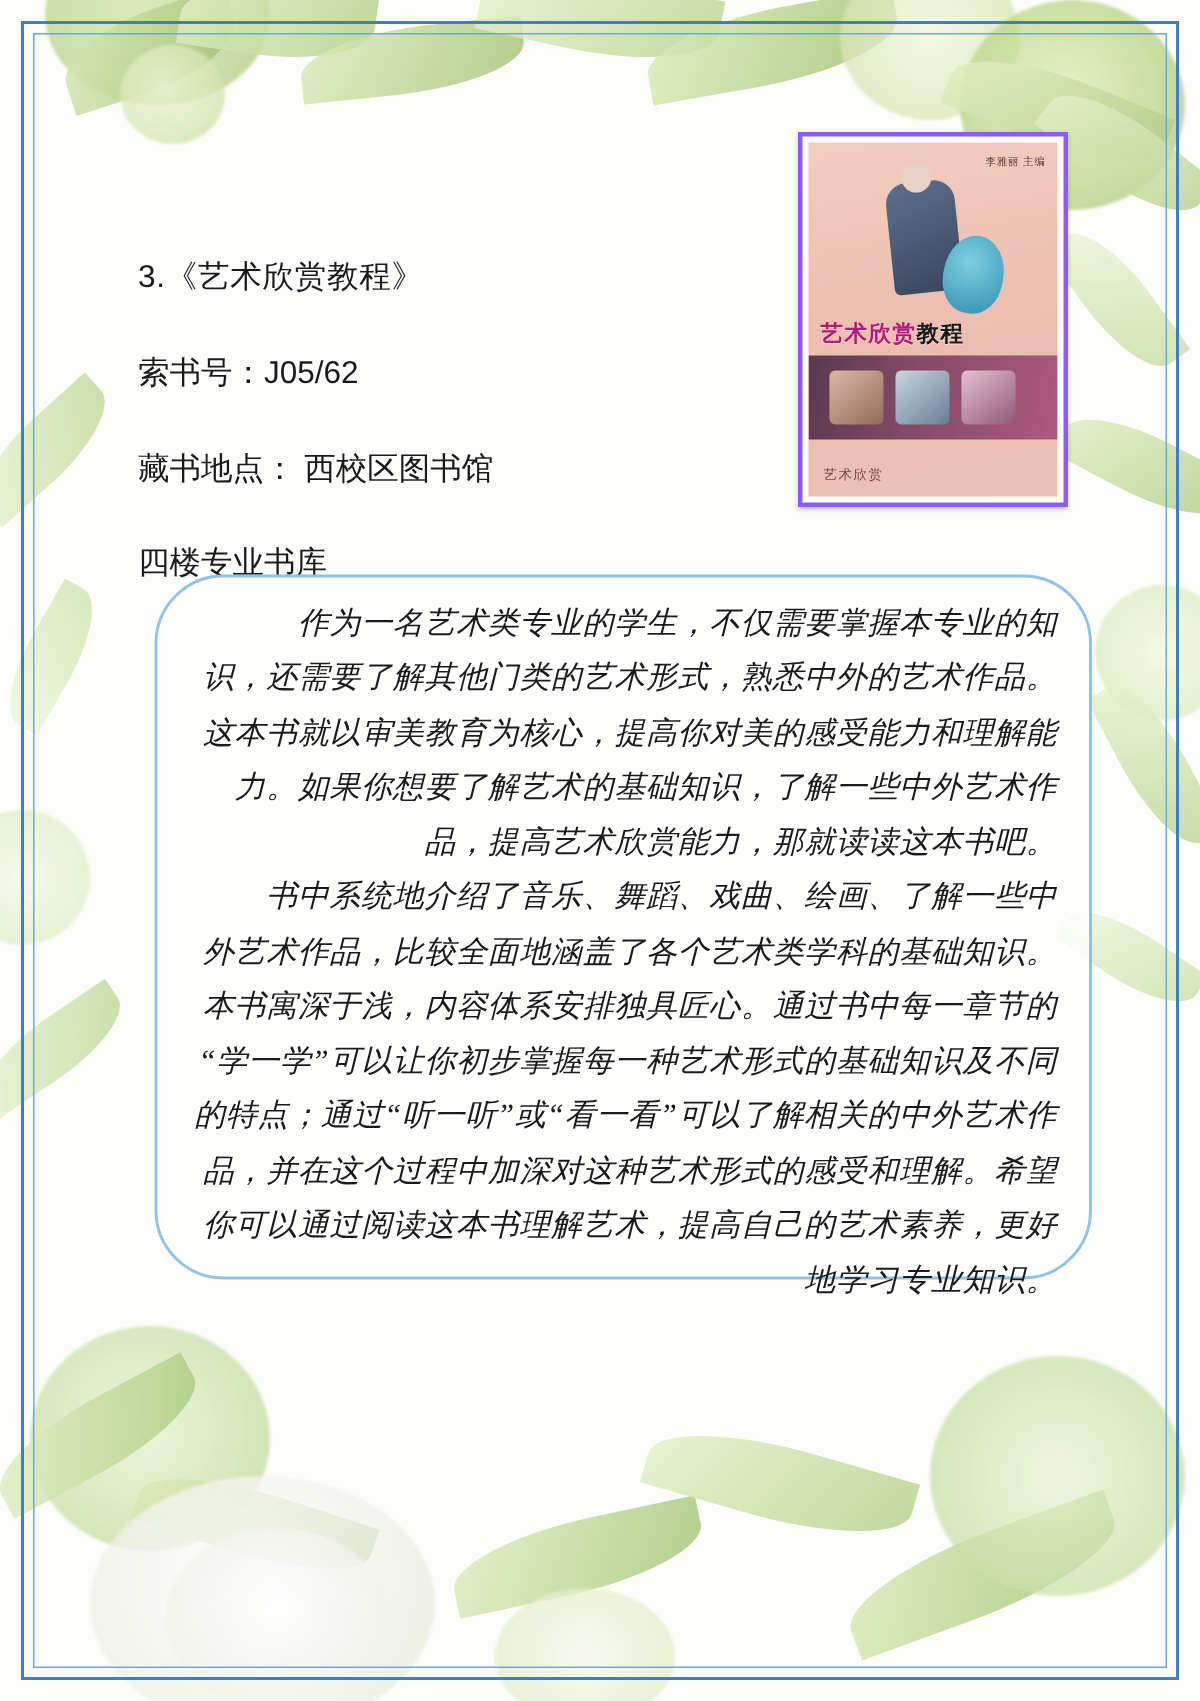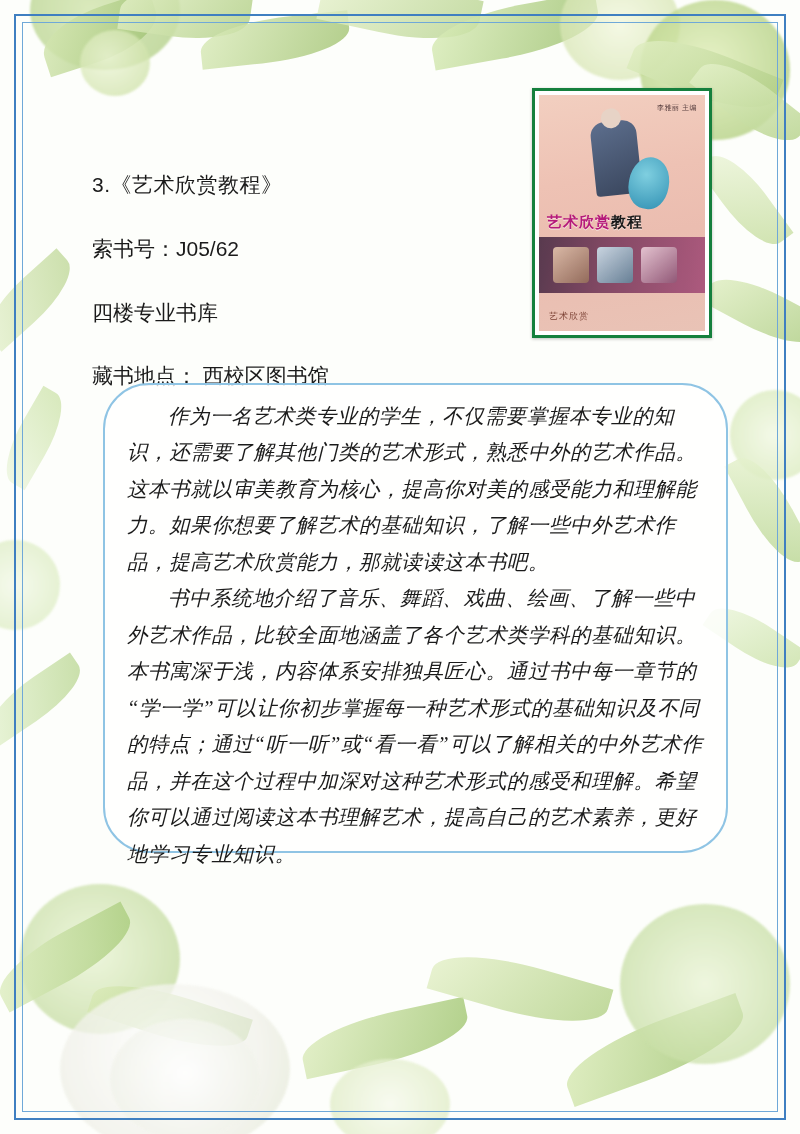--- a/index.html
+++ b/index.html
@@ -96,21 +96,21 @@
   }
 
   
   .cover-frame {
     position: absolute;
     left: 532px;
     top: 88px;
     width: 180px;
     height: 250px;
     background: #ffffff;
-    border: 3px solid #15803d;
+    border: 3px solid #8b5cf6;
     box-shadow: 0 1px 3px rgba(0,0,0,.25);
     box-sizing: border-box;
     padding: 4px;
   }
   .cover {
     position: relative;
     width: 100%;
     height: 100%;
     background: linear-gradient(170deg, #f2cfc0 0%, #eec2b4 35%, #ebbdb0 60%, #e9c3b6 100%);
     overflow: hidden;
@@ -217,20 +217,21 @@
     font-family: "Liberation Serif", serif;
     font-size: 20.5px;
     line-height: 1.78;
     color: #1b1b1b;
     letter-spacing: .6px;
     font-style: italic;
   }
   .panel-text p {
     margin: 0;
     text-indent: 2em;
+    text-align: right;
   }
 </style>
 </head>
 <body>
 
 <div class="page">
 
   <div class="deco deco-top">
     <div class="blob" style="left:30px;top:-40px;width:150px;height:120px;background:radial-gradient(circle at 40% 50%, #cfe3a8, #a9c97c);"></div>
     <div class="leaf" style="left:40px;top:18px;width:120px;height:52px;background:linear-gradient(120deg,#d8e9b6,#9dc071);transform:rotate(-18deg);"></div>
@@ -274,22 +275,22 @@
   </div>
 
   <div class="frame-outer"></div>
   <div class="frame-inner"></div>
 
   <div class="content">
 
     <div class="book-info">
       <span class="line title-line">3.《艺术欣赏教程》</span>
       <span class="line">索书号：J05/62</span>
+      <span class="line">藏书地点： 西校区图书馆</span>
       <span class="line">四楼专业书库</span>
-      <span class="line">藏书地点： 西校区图书馆</span>
     </div>
 
     <div class="cover-frame">
       <div class="cover">
         <div class="c-top-right">李雅丽 主编</div>
         <div class="c-figure1"></div>
         <div class="c-figure2"></div>
         <div class="c-title">
           <span>艺术欣赏</span><span class="t2">教程</span>
         </div>

